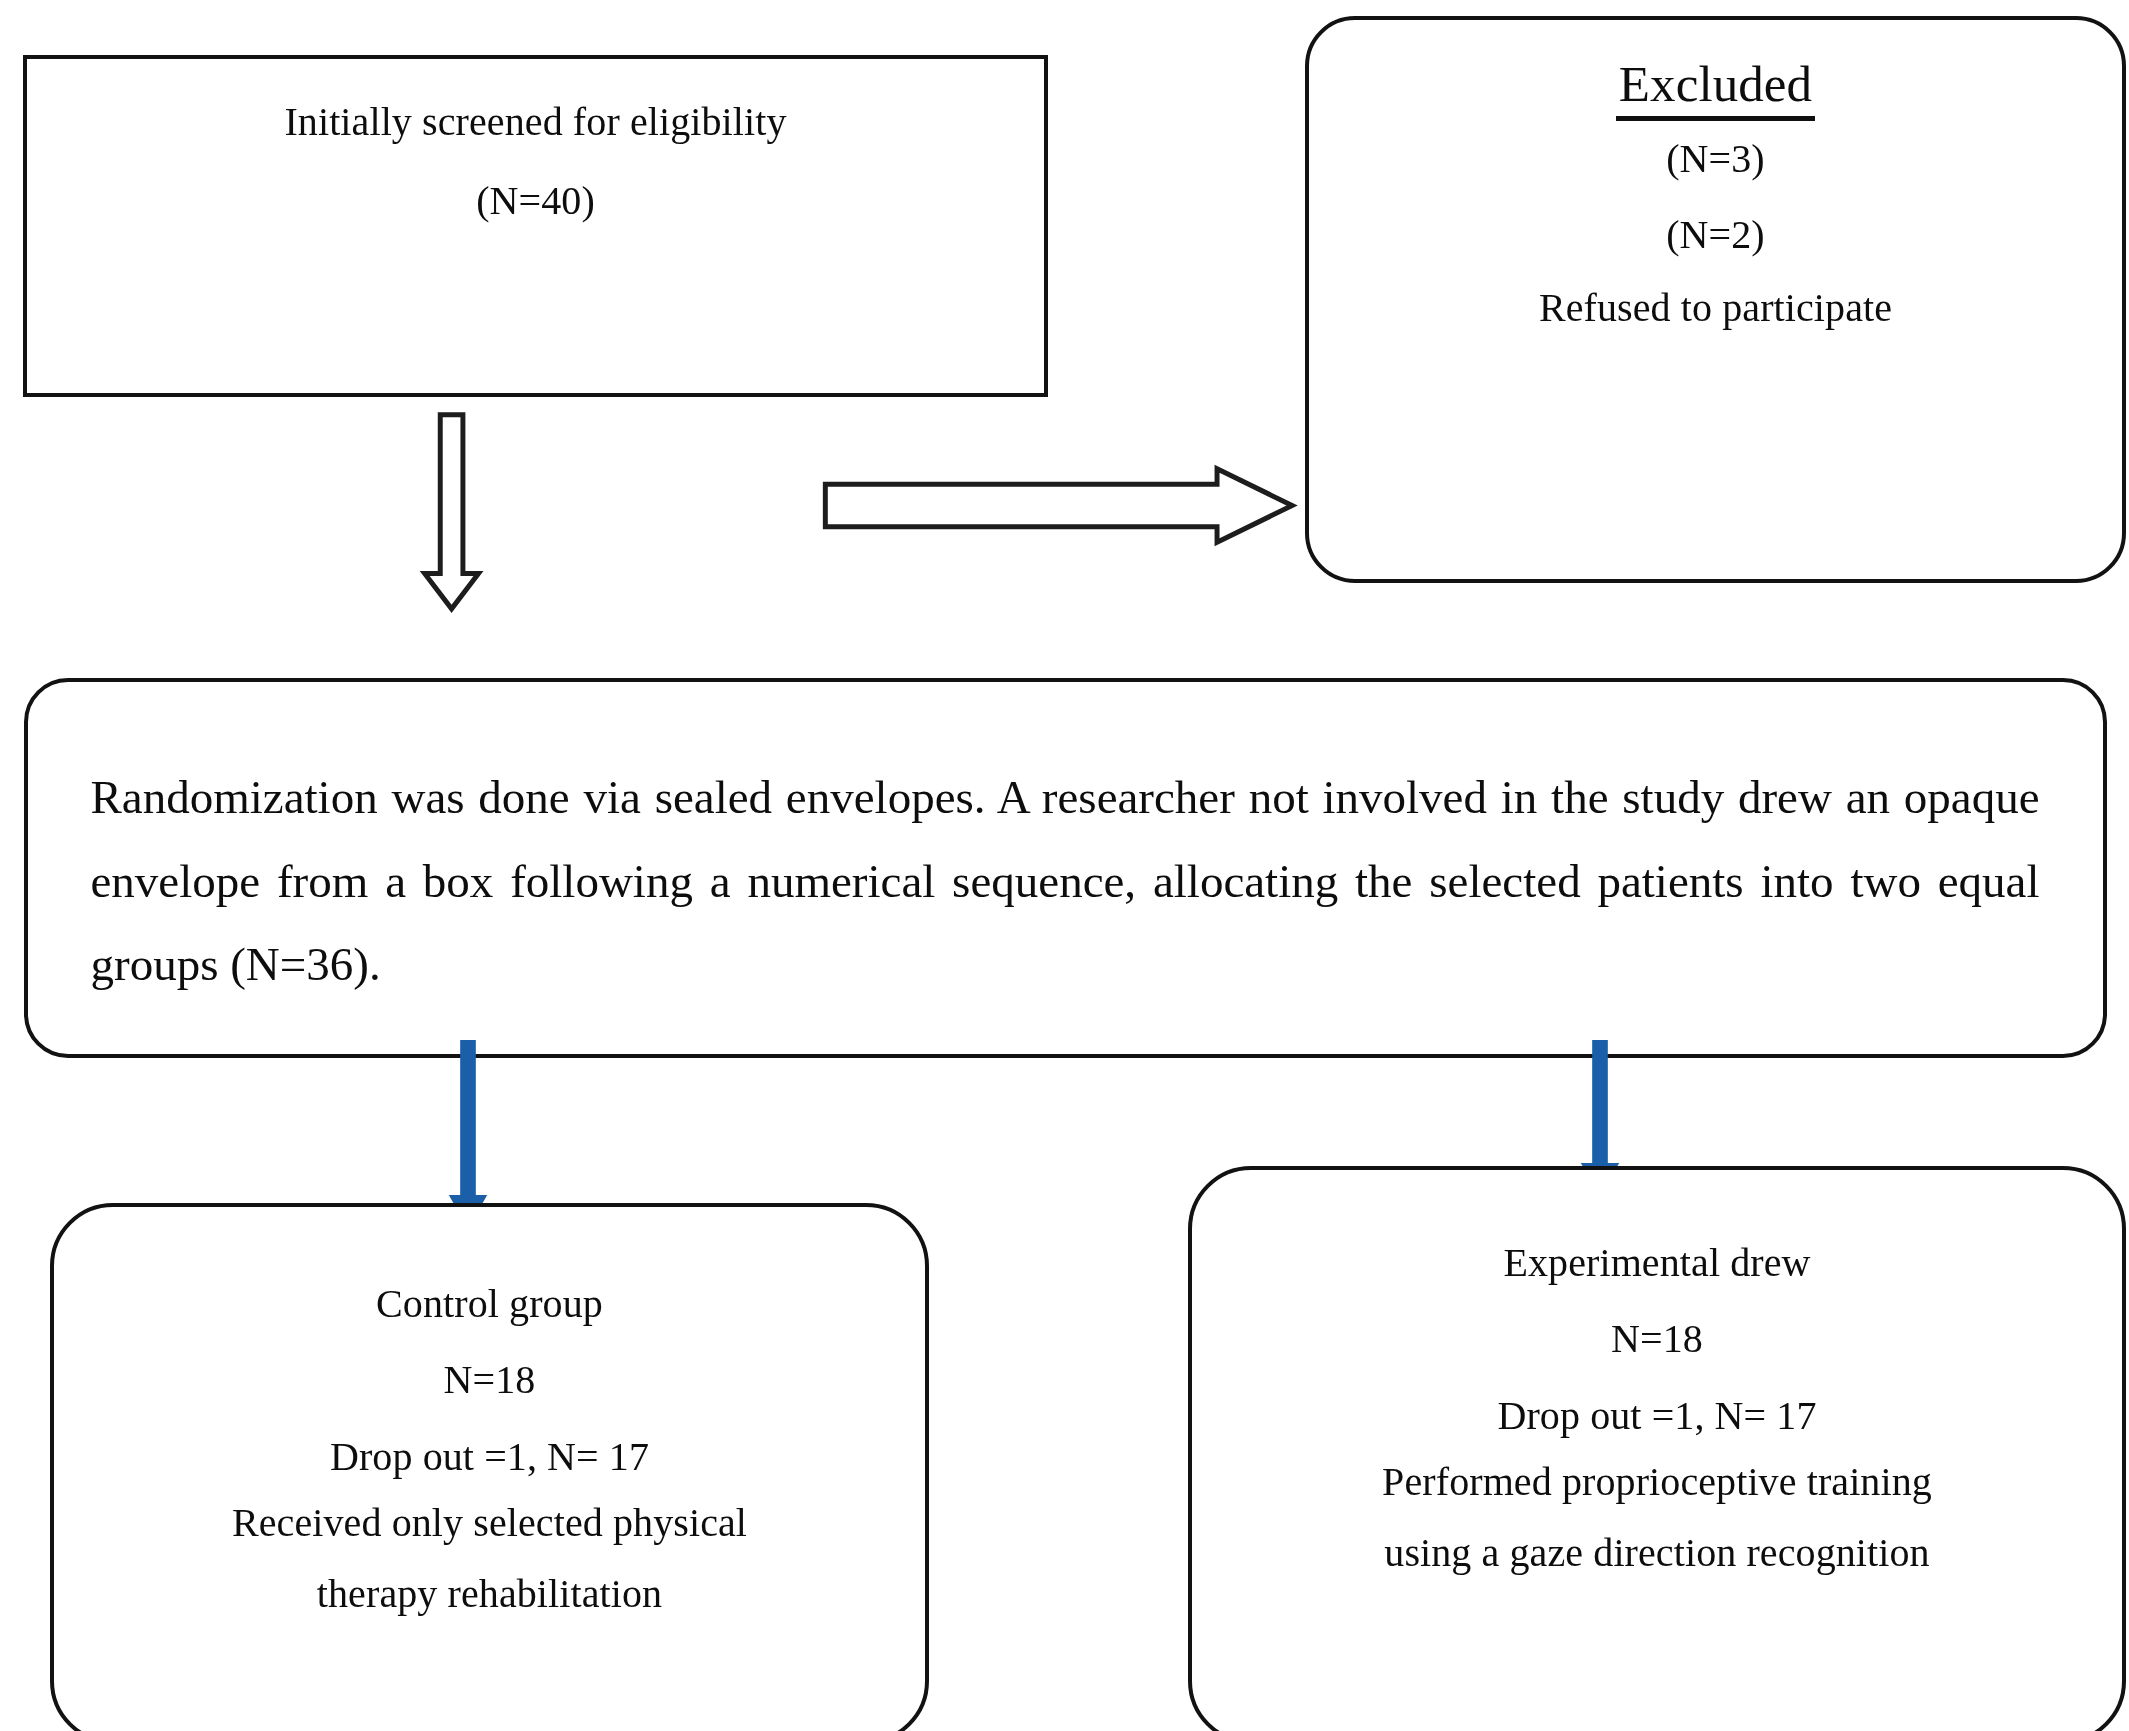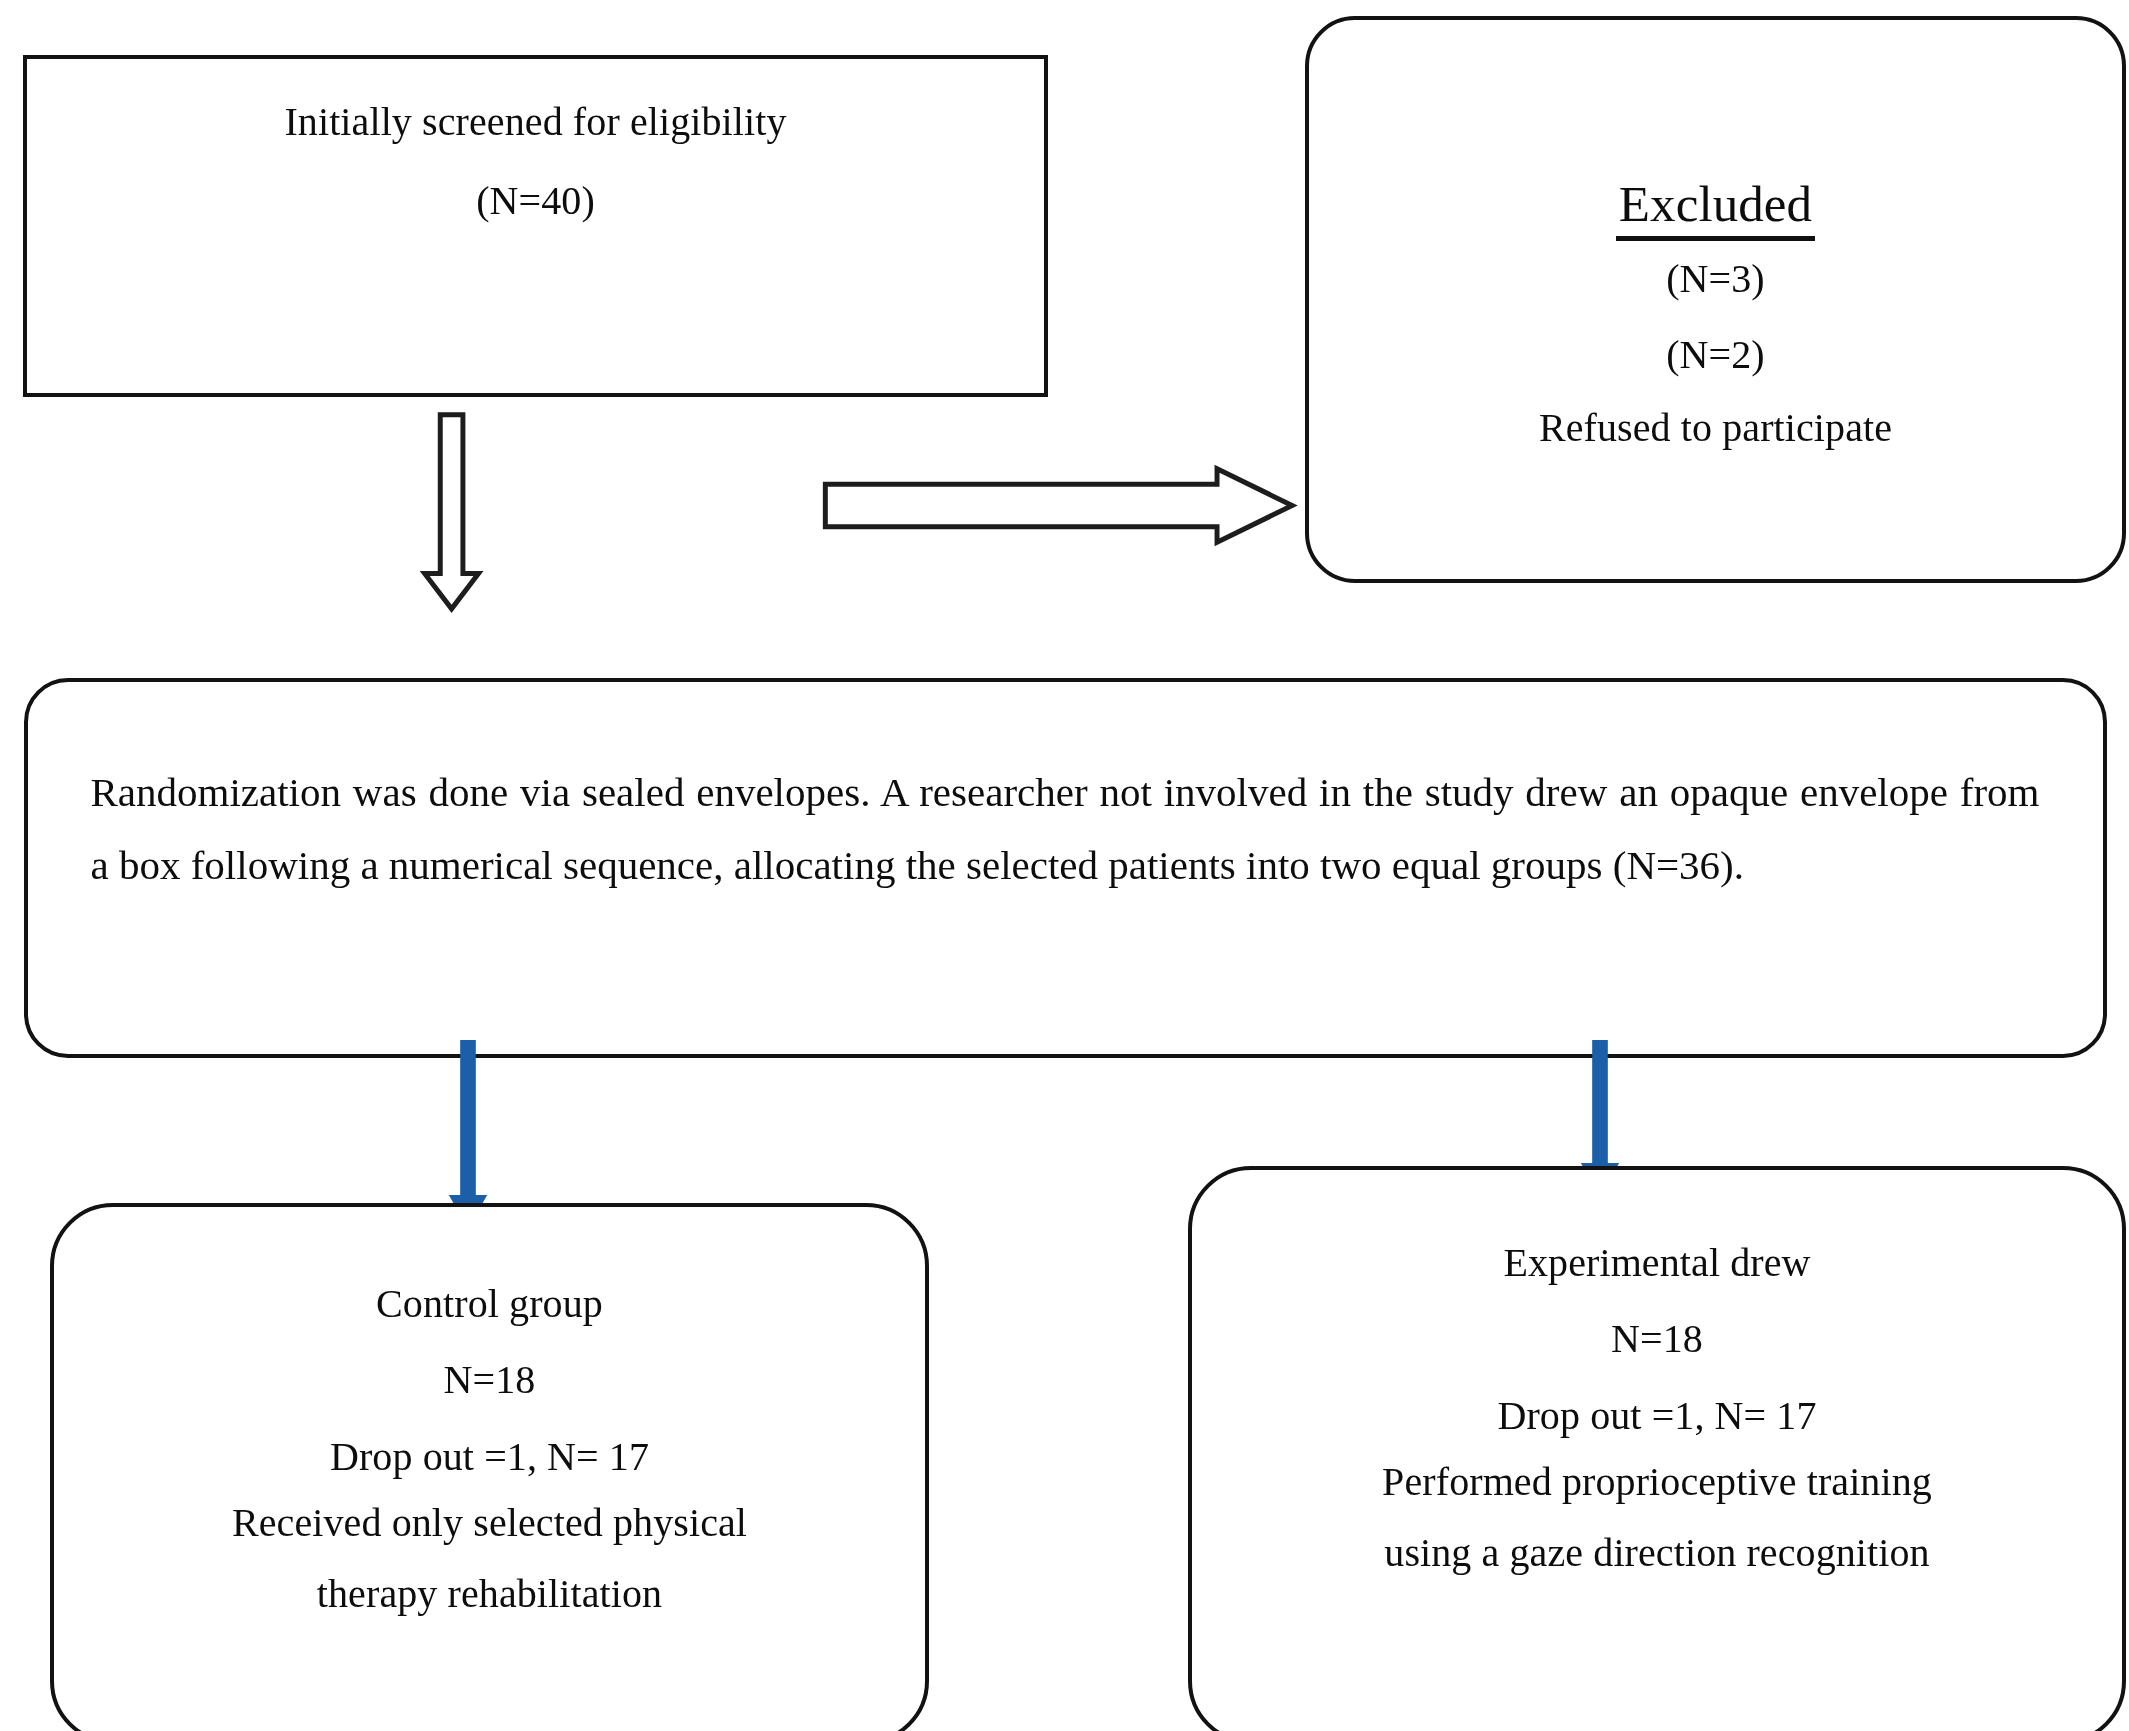--- a/index.html
+++ b/index.html
@@ -49,21 +49,21 @@
     border-bottom: 5px solid #101010;
     padding: 0 2.8px 4.3px 2.8px;
   }
 
   
   .para-wrap {
     position: absolute;
     box-sizing: border-box;
   }
   .para {
-    font-size: 41px;
+    font-size: 47px;
     line-height: 1.78;
     text-align: justify;
     text-align-last: left;
     hyphens: none;
     margin: 0;
   }
 
   
   .arrow-svg {
     position: absolute;
@@ -73,21 +73,21 @@
 </head>
 <body>
 
 <div id="canvas">
 
   <div class="node sharp" style="left:23px; top:55px; width:1025px; height:342px; padding:33px 28.5px 0 28.5px; justify-content:flex-start;">
     <span class="line">Initially screened for eligibility</span>
     <span class="line" style="margin-top:18.5px;">(N=40)</span>
   </div>
 
-  <div class="node round-sm" style="left:1305px; top:15.7px; width:821px; height:567px; padding:30px 21.4px 0 21.4px; justify-content:center;">
+  <div class="node round-sm" style="left:1305px; top:15.7px; width:821px; height:567px; padding:30px 21.4px 0 21.4px; justify-content:flex-start;">
     <span class="line heading"><span class="ul">Excluded </span></span>
     <span class="line" style="margin-top:10px;">(N=3)</span>
     <span class="line" style="margin-top:15.7px;">(N=2)</span>
     <span class="line" style="margin-top:12px;">Refused to participate</span>
   </div>
 
   <svg class="arrow-svg" style="left:419px; top:413px; width:68px; height:199px;" viewBox="0 0 96 280">
     <path d="M30 2 L62 2 L62 226 L84 226 L46 276 L8 226 L30 226 Z" fill="#ffffff" stroke="#1d1d1d" stroke-width="7" stroke-linejoin="miter"></path>
   </svg>
 

